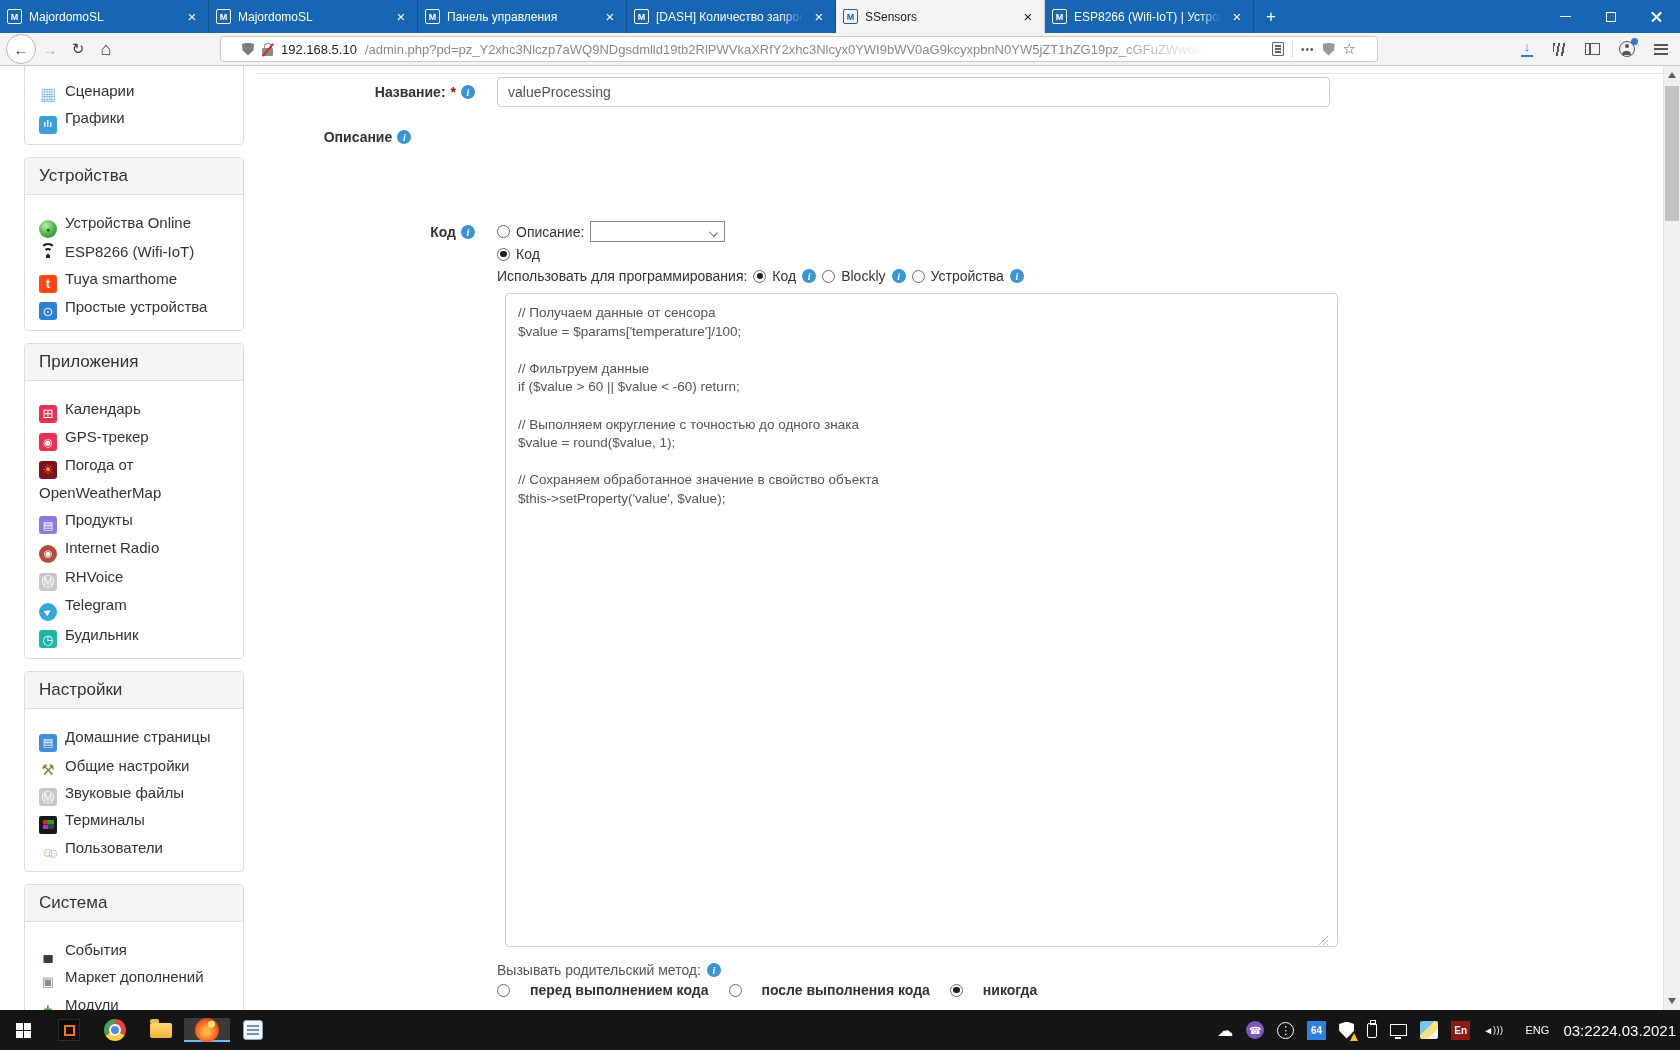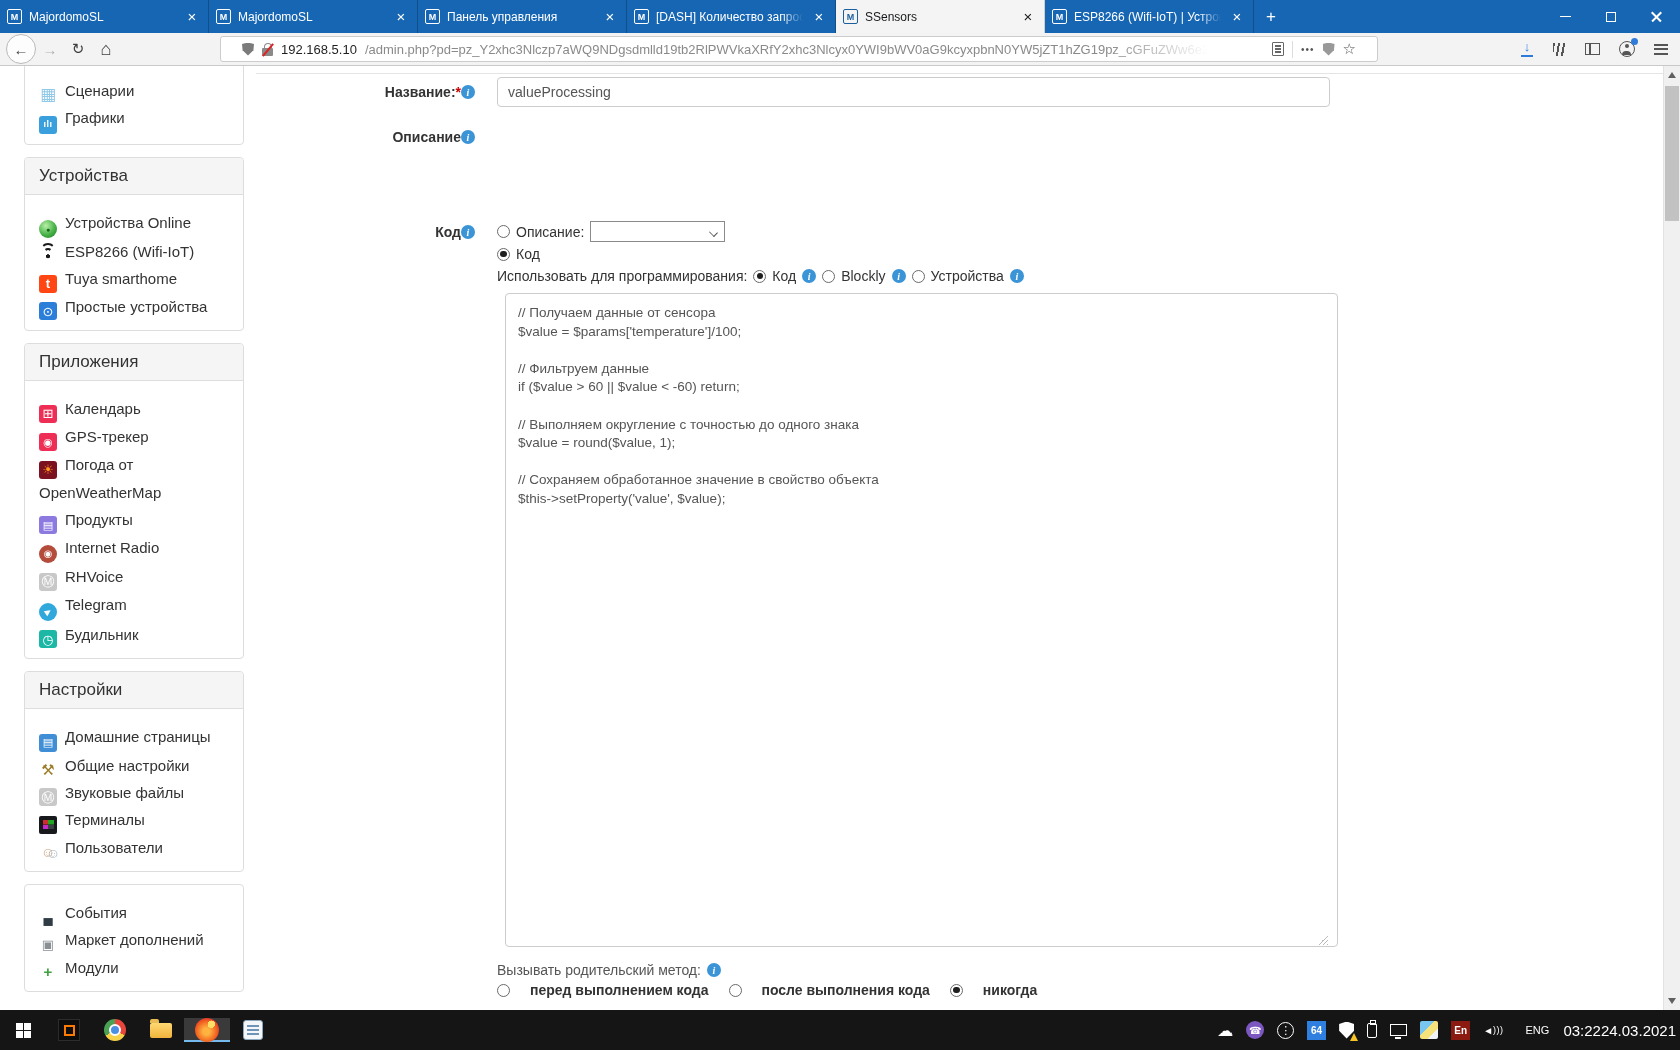--- a/index.html
+++ b/index.html
@@ -114,21 +114,21 @@
      background:linear-gradient(90deg,#cf2d2d 50%,#23a523 0) top/100% 50% no-repeat,
                 linear-gradient(90deg,#c928c9 50%,#3a4046 0) bottom/100% 50% no-repeat;}
   .ic-users{color:#caa27a;overflow:visible;} .ic-users::before{content:"☺";font-size:14px;text-shadow:5px 1px 0 #9eb0bd;}
   .ic-events{color:#2f3c44;} .ic-events::before{content:"▄";font-size:13px;}
   .ic-market{color:#8a8f94;} .ic-market::before{content:"▣";font-size:13px;}
   .ic-modules{color:#3fa23f;font-weight:800;} .ic-modules::before{content:"+";font-size:15px;}
 
   
   .main{position:absolute;left:244px;top:0;right:17px;bottom:0;background:#fff;}
   .rule{position:absolute;top:7px;left:12px;right:0;height:1px;background:#e4e4e4;}
-  .f-label{position:absolute;left:16px;width:215px;display:flex;justify-content:flex-end;align-items:center;
+  .f-label{position:absolute;left:16px;width:215px;display:flex;justify-content:flex-end;align-items:center;gap:5px;
            font-weight:700;color:#333;font-size:14px;}
   .req{color:#c00;}
   .inf{width:14px;height:14px;border-radius:50%;background:#3b94d6;color:#fff;display:inline-flex;align-items:center;justify-content:center;
        font-family:"Liberation Serif",serif;font-style:italic;font-weight:700;font-size:10px;flex:none;}
   .ta-wrap{position:absolute;}
   input.fld,textarea.fld{border:1px solid #ccc;border-radius:4px;color:#555;font-family:inherit;font-size:14px;
        resize:none;outline:none;box-sizing:border-box;width:100%;height:100%;background:#fff;}
   input.fld{padding:0 10px;}
   textarea.fld{padding:8px 11px;line-height:18.6px;}
   .grip{position:absolute;right:2px;bottom:2px;width:10px;height:10px;pointer-events:none;
@@ -296,41 +296,42 @@
           <div class="card-h">Настройки</div>
           <div class="card-b">
             <div class="s-item"><span class="li-icon ic-homepage"></span><span class="s-label">Домашние страницы</span></div>
             <div class="s-item"><span class="li-icon ic-tools"></span><span class="s-label">Общие настройки</span></div>
             <div class="s-item"><span class="li-icon ic-sound"></span><span class="s-label">Звуковые файлы</span></div>
             <div class="s-item"><span class="li-icon ic-terminal"></span><span class="s-label">Терминалы</span></div>
             <div class="s-item"><span class="li-icon ic-users"></span><span class="s-label">Пользователи</span></div>
           </div>
         </div>
         <div class="card">
+          <div class="card-h">Система</div>
           <div class="card-b">
             <div class="s-item"><span class="li-icon ic-events"></span><span class="s-label">События</span></div>
             <div class="s-item"><span class="li-icon ic-market"></span><span class="s-label">Маркет дополнений</span></div>
             <div class="s-item"><span class="li-icon ic-modules"></span><span class="s-label">Модули</span></div>
           </div>
         </div>
       </aside>
 
     <main class="main">
       <div class="rule"></div>
 
       <div class="f-label" style="top:11px;height:30px;">
         <span>Название:</span>
           <span class="req">*</span>
         <span class="inf">i</span>
       </div>
       <div class="ta-wrap" style="left:253px;top:11px;width:833px;height:30px;">
         <input class="fld" type="text" value="valueProcessing" style="">
       </div>
 
-      <div class="f-label" style="top:56px;height:30px;">
+      <div class="f-label" style="top:56px;height:30px;justify-content:center;">
         <span>Описание</span>
         <span class="inf">i</span>
       </div>
 
       <div class="f-label" style="top:156px;height:20px;">
         <span>Код</span>
         <span class="inf">i</span>
       </div>
       <div class="inline-row" style="left:253px;top:155px;">
         <span class="rd"></span>

